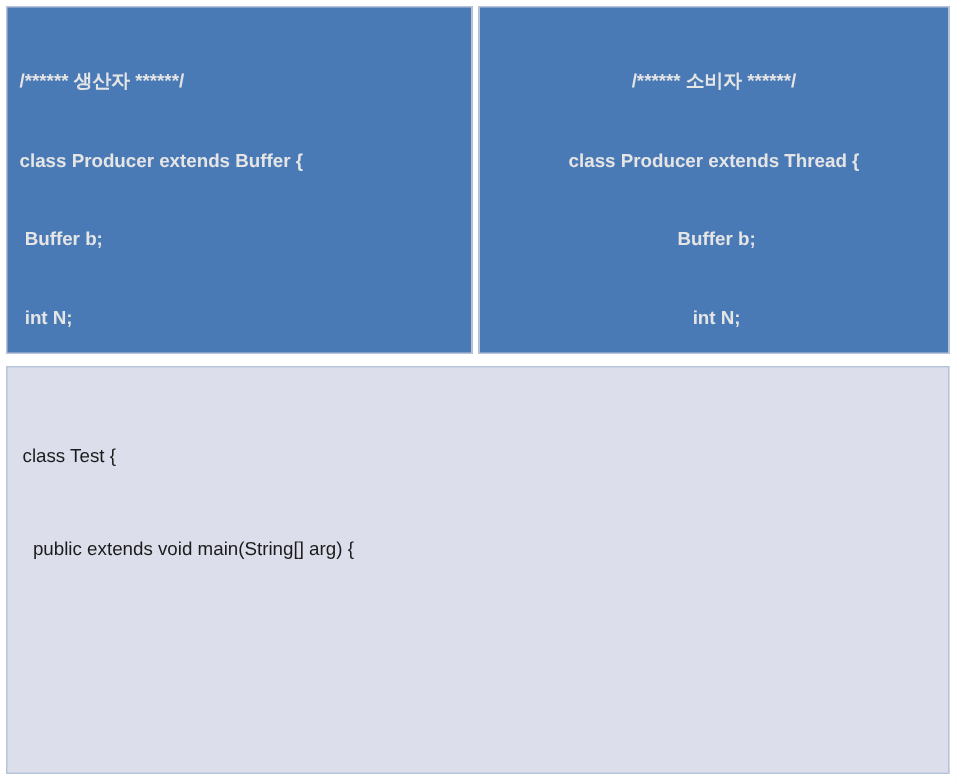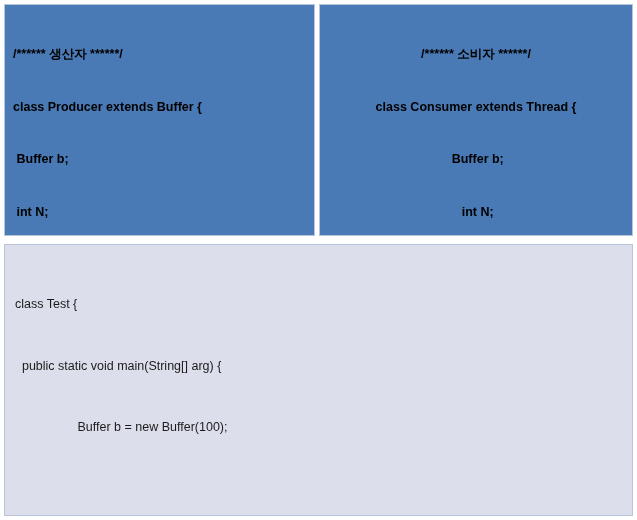--- a/index.html
+++ b/index.html
@@ -20,21 +20,21 @@
     background: #ffffff;
   }
   .panel {
     position: absolute;
     box-sizing: border-box;
     border: 1px solid #b8c4d9;
   }
   
   .code-panel {
     background: #4a7ab5;
-    color: #000000;
+    color: #e5e5e5;
     font-weight: bold;
     font-size: 12.5px;
     line-height: 17.5px;
     padding: 6px 8px 6px 8px;
     white-space: pre;
     overflow: hidden;
   }
   #producer-panel {
     left: 4px;
     top: 4px;
@@ -84,38 +84,37 @@
     
     
     
     
     
     
   </div>
 
   <div class="panel code-panel" id="consumer-panel">
     <div class="line comment">/****** 소비자 ******/</div>
-    <div class="line">class Consumer extends Thread {</div>
+    <div class="line">class Producer extends Thread {</div>
     <div class="line"> Buffer b;</div>
     <div class="line"> int N;</div>
     
     
     
     
     
     
     
     
     
   </div>
 
   <div class="panel" id="test-panel">
     <div class="line">class Test {</div>
-    <div class="line">  public static void main(String[] arg) {</div>
-    <div class="line">                  Buffer b = new Buffer(100);</div>
+    <div class="line">  public extends void main(String[] arg) {</div>
     
     
     
     
     
     
     
     
     
     

